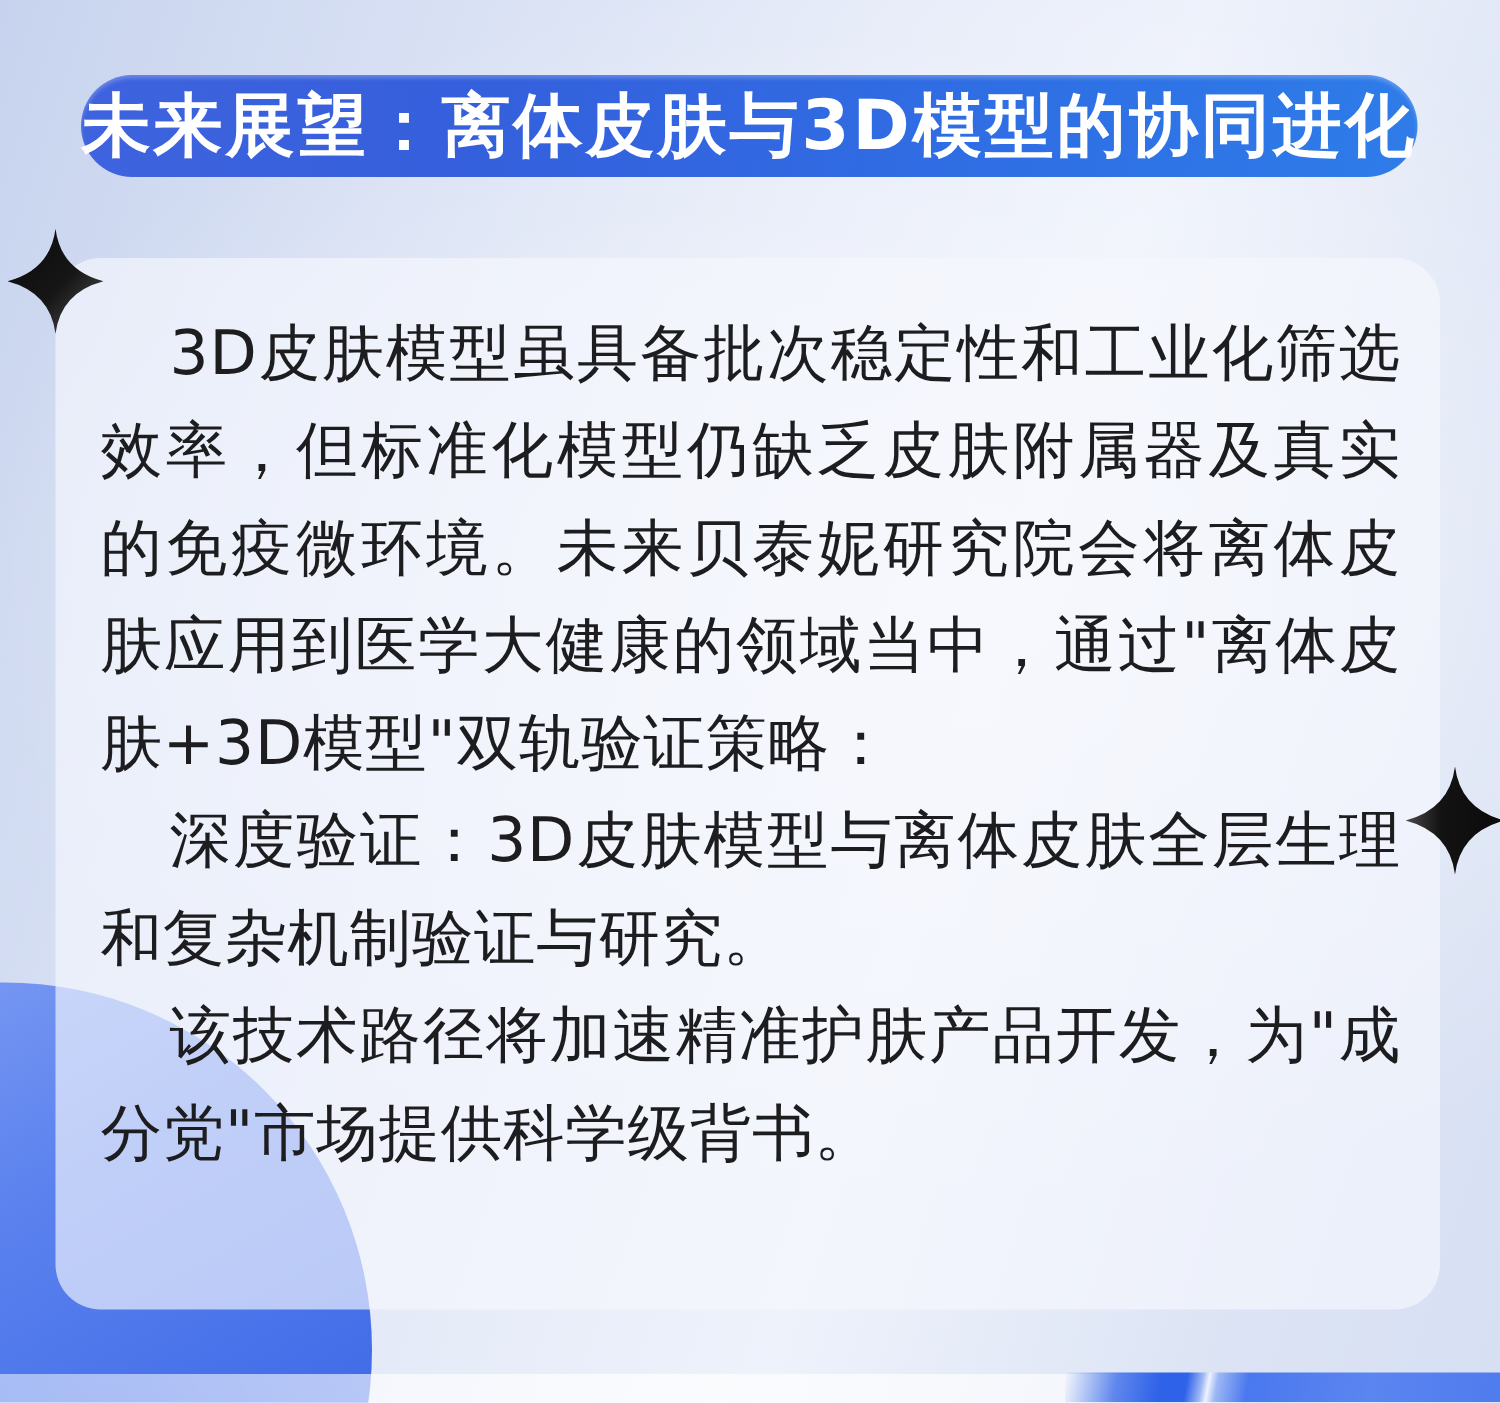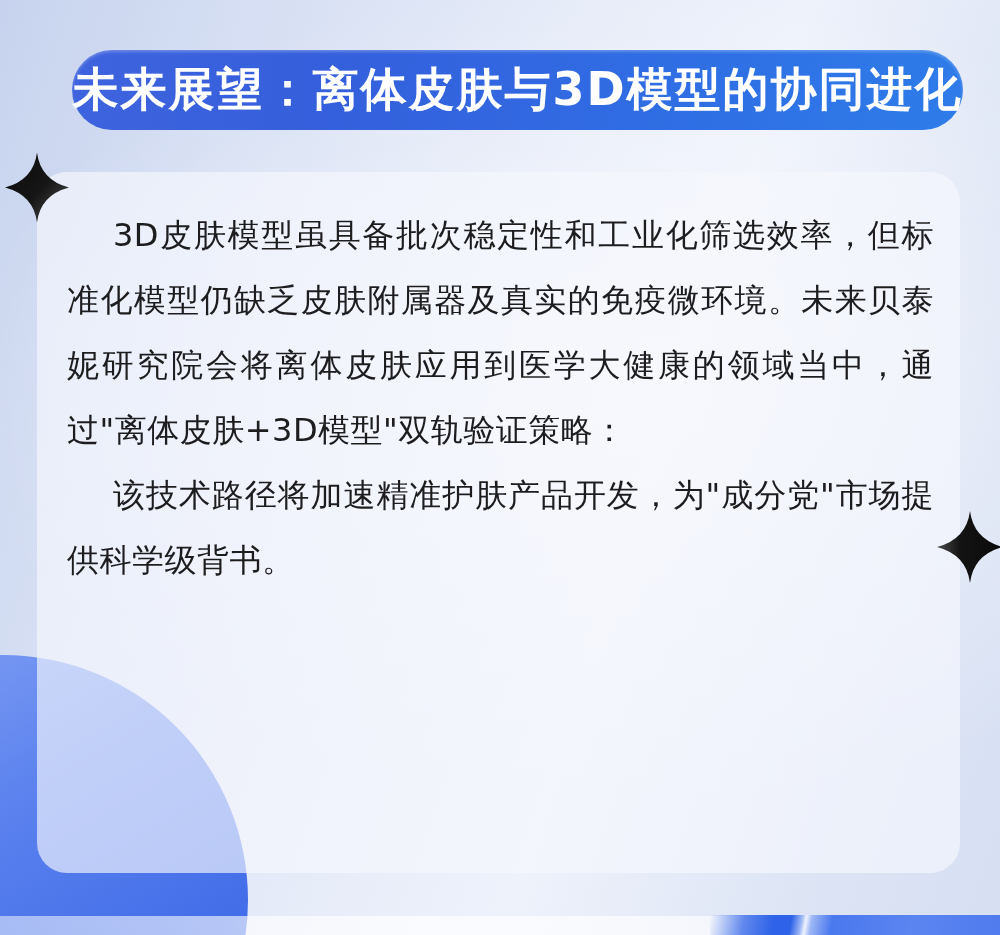--- a/index.html
+++ b/index.html
@@ -24,30 +24,30 @@
   .card{
     position:absolute;left:37px;top:172px;width:923px;height:701px;
     border-radius:30px;
     background:rgba(246,248,253,0.66);
     z-index:2;
     box-sizing:border-box;
     padding:31px 26px 0 30px;
   }
   .card p{
     margin:0;
-    font-size:32px;line-height:65px;
+    font-size:41px;line-height:65px;
     letter-spacing:0.5px;
     color:#1d1d1f;
     text-indent:46px;
     text-align:justify;
     font-family:"DejaVu Sans","Liberation Sans",sans-serif;
   }
   
   .banner{
-    position:absolute;left:72px;top:50px;width:891px;height:80px;
+    position:absolute;left:54px;top:50px;width:891px;height:68px;
     border-radius:44px;
     background:linear-gradient(96deg,#3f63de 0%,#355fdc 28%,#2f6ee4 68%,#2e7ce9 100%);
     display:flex;align-items:center;justify-content:center;
     z-index:3;
     box-shadow:inset 0 2px 3px rgba(255,255,255,0.25);
   }
   .banner h1{
     margin:0;
     font-size:46px;font-weight:800;
     color:#ffffff;letter-spacing:2px;
@@ -87,20 +87,21 @@
 <div class="stage">
 
   <div class="bg-circle"></div>
 
   <div class="banner">
     <h1>未来展望：离体皮肤与3D模型的协同进化</h1>
   </div>
 
   <div class="card">
     <p>3D皮肤模型虽具备批次稳定性和工业化筛选效率，但标准化模型仍缺乏皮肤附属器及真实的免疫微环境。未来贝泰妮研究院会将离体皮肤应用到医学大健康的领域当中，通过"离体皮肤+3D模型"双轨验证策略：</p>
+    <p>深度验证：3D皮肤模型与离体皮肤全层生理和复杂机制验证与研究。</p>
     <p>该技术路径将加速精准护肤产品开发，为"成分党"市场提供科学级背书。</p>
   </div>
 
   <svg class="sparkle sparkle-left" viewBox="0 0 64 70" xmlns="http://www.w3.org/2000/svg">
     <defs>
       <linearGradient id="sg1" x1="0" y1="0" x2="1" y2="1">
         <stop offset="0" stop-color="#0a0a0a"></stop>
           <stop offset="0.55" stop-color="#161616"></stop>
           <stop offset="1" stop-color="#555555"></stop>
       </linearGradient>

